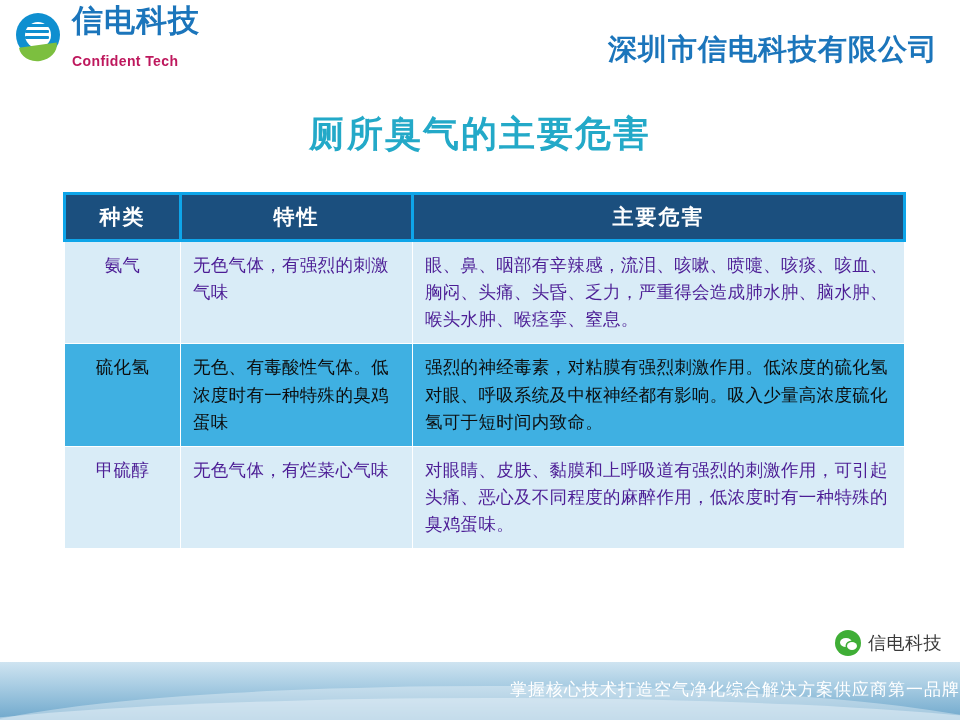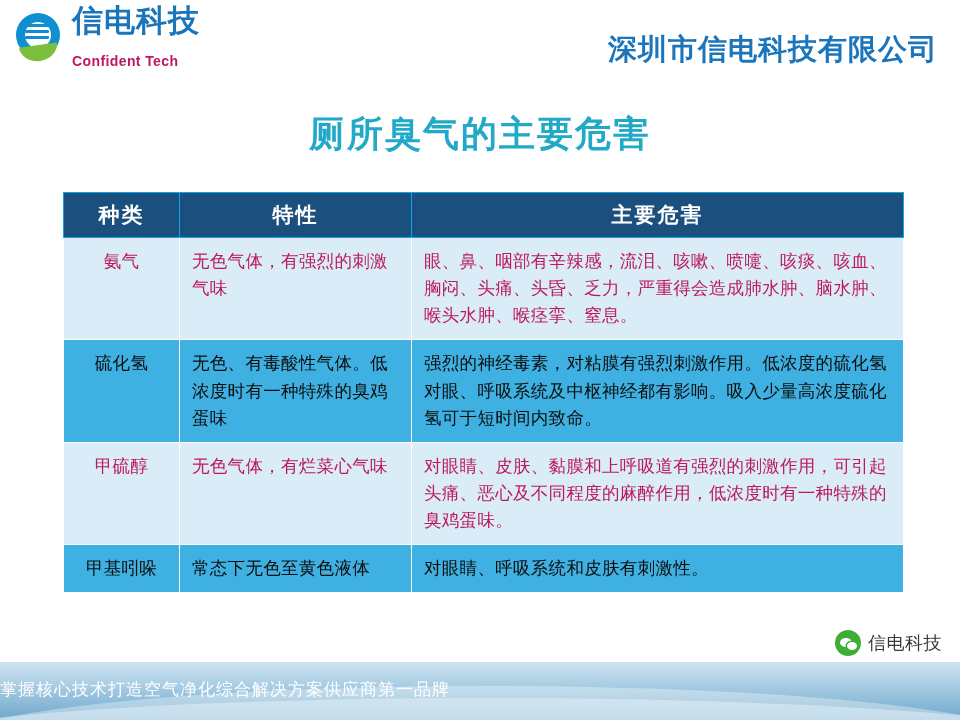--- a/index.html
+++ b/index.html
@@ -130,29 +130,29 @@
   table.harm col.c2 { width: 232px; }
   table.harm col.c3 { width: 492px; }
 
   table.harm thead th {
     background: #1b4f7e;
     color: #ffffff;
     font-size: 21px;
     font-weight: bold;
     text-align: center;
     padding: 8px 4px;
-    border: 1px solid #0ea5e9;
+    border: 3px solid #0ea5e9;
     font-family: "DejaVu Sans", sans-serif;
     letter-spacing: 2px;
   }
   table.harm td {
     border: 1px solid #ffffff;
     font-size: 17.5px;
     line-height: 1.55;
-    color: #be185d;
+    color: #4c1d95;
     vertical-align: top;
     padding: 10px 12px;
     font-family: "DejaVu Sans", sans-serif;
     letter-spacing: 0.3px;
   }
   table.harm td.kind {
     text-align: center;
     vertical-align: top;
     white-space: nowrap;
     padding-left: 4px;
@@ -184,21 +184,21 @@
     left: -160px; bottom: -34px;
     width: 1300px; height: 56px;
     background: #e6f1f8;
     opacity: 0.45;
     border-radius: 50% 50% 0 0 / 100% 100% 0 0;
   }
   .footer-text {
     position: absolute;
     left: 0; top: 16px;
     width: 960px;
-    text-align: left;
+    text-align: right;
     font-size: 17px;
     color: #ffffff;
     letter-spacing: 1px;
     font-family: "DejaVu Sans", sans-serif;
     z-index: 3;
   }
 
   
   .wechat {
     position: absolute;
@@ -289,25 +289,20 @@
         <tr class="r-dark">
           <td class="kind">硫化氢</td>
           <td>无色、有毒酸性气体。低浓度时有一种特殊的臭鸡蛋味</td>
           <td>强烈的神经毒素，对粘膜有强烈刺激作用。低浓度的硫化氢对眼、呼吸系统及中枢神经都有影响。吸入少量高浓度硫化氢可于短时间内致命。</td>
         </tr>
         <tr class="r-light">
           <td class="kind">甲硫醇</td>
           <td>无色气体，有烂菜心气味</td>
           <td>对眼睛、皮肤、黏膜和上呼吸道有强烈的刺激作用，可引起头痛、恶心及不同程度的麻醉作用，低浓度时有一种特殊的臭鸡蛋味。</td>
         </tr>
-        <tr class="r-dark">
-          <td class="kind">甲基吲哚</td>
-          <td>常态下无色至黄色液体</td>
-          <td>对眼睛、呼吸系统和皮肤有刺激性。</td>
-        </tr>
       </tbody>
     </table>
   </div>
 
   <div class="wechat">
     <div class="wx-icon"></div>
     <div class="wx-label">信电科技</div>
   </div>
 
   <div class="footer">

